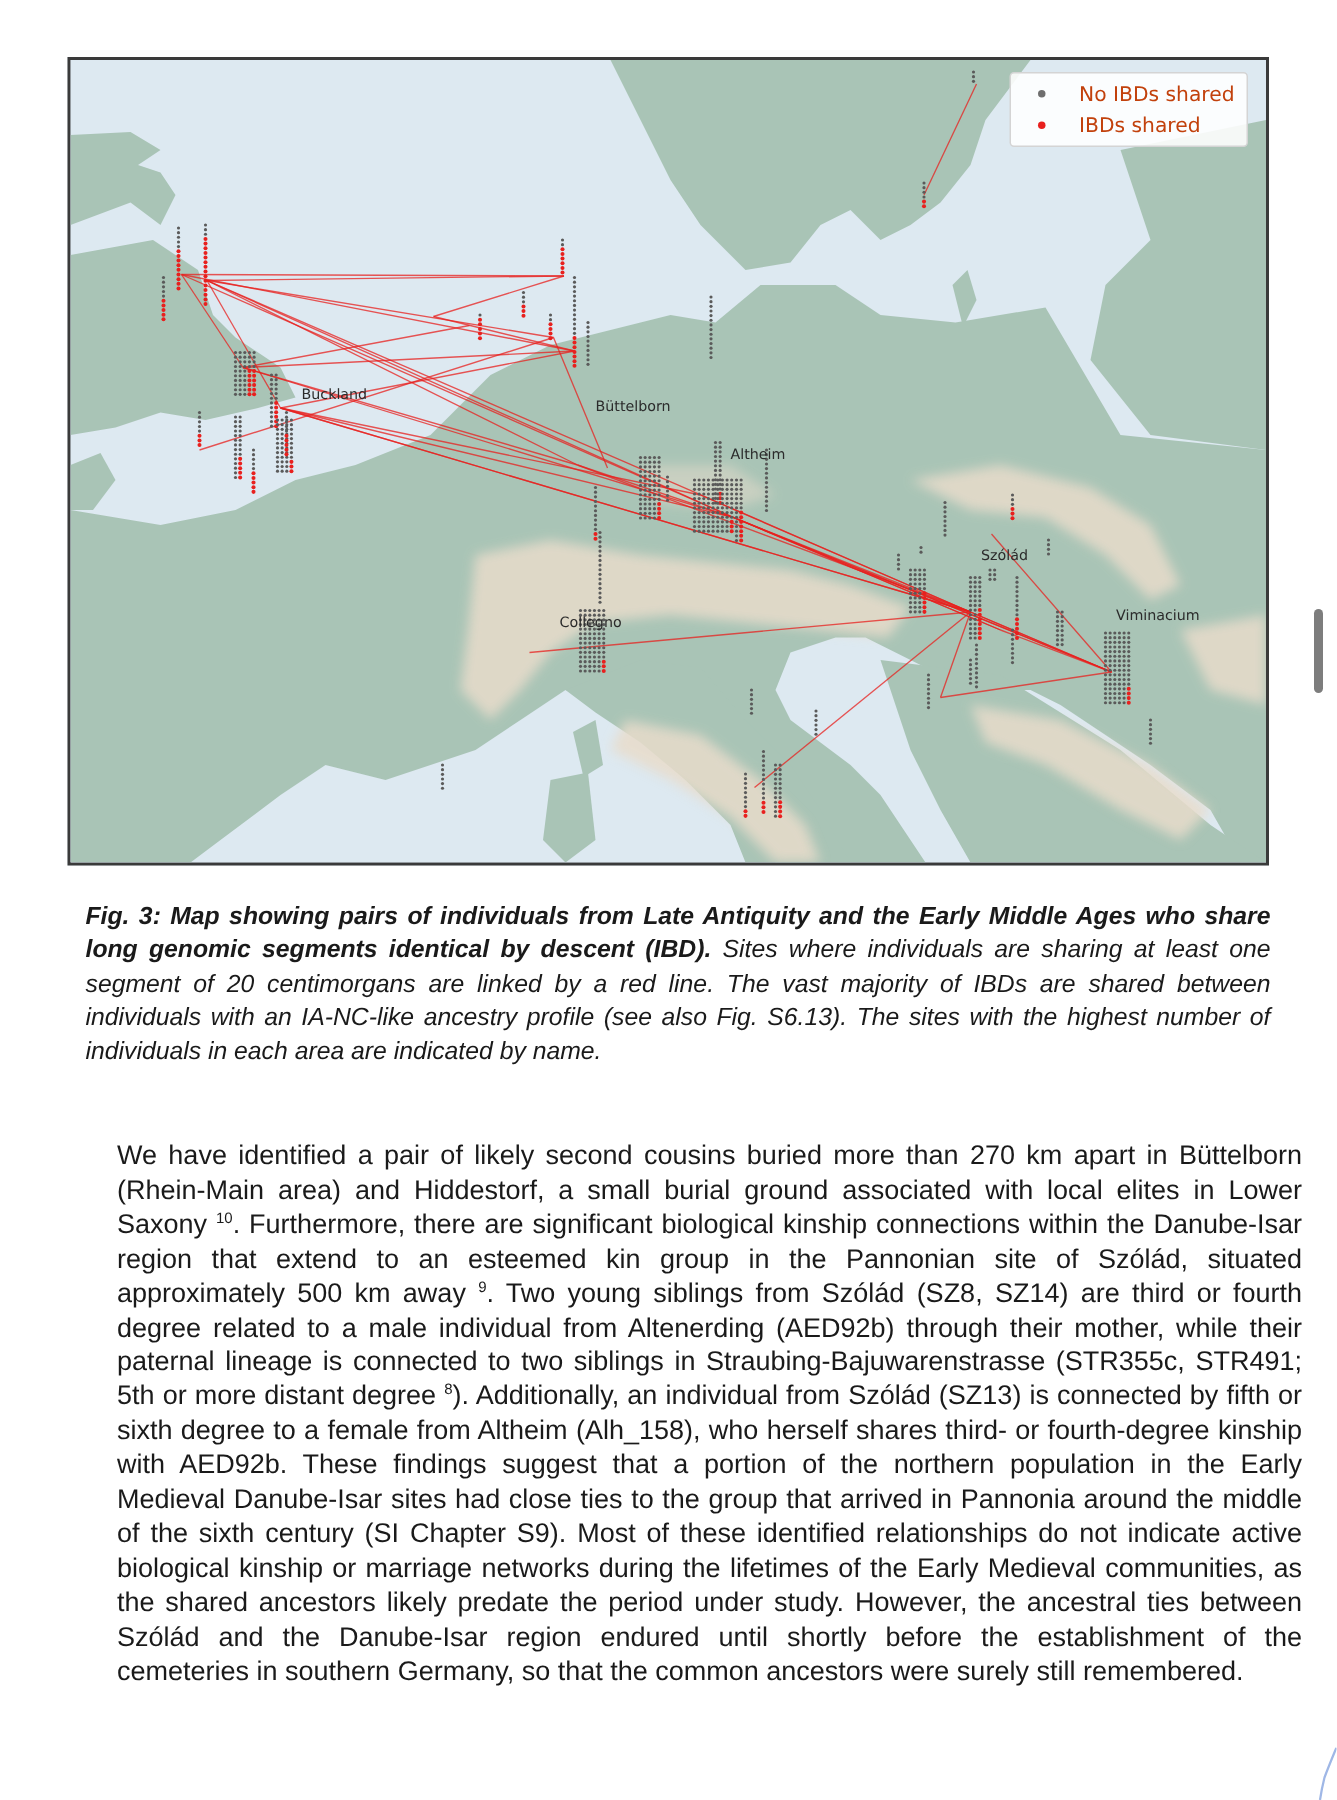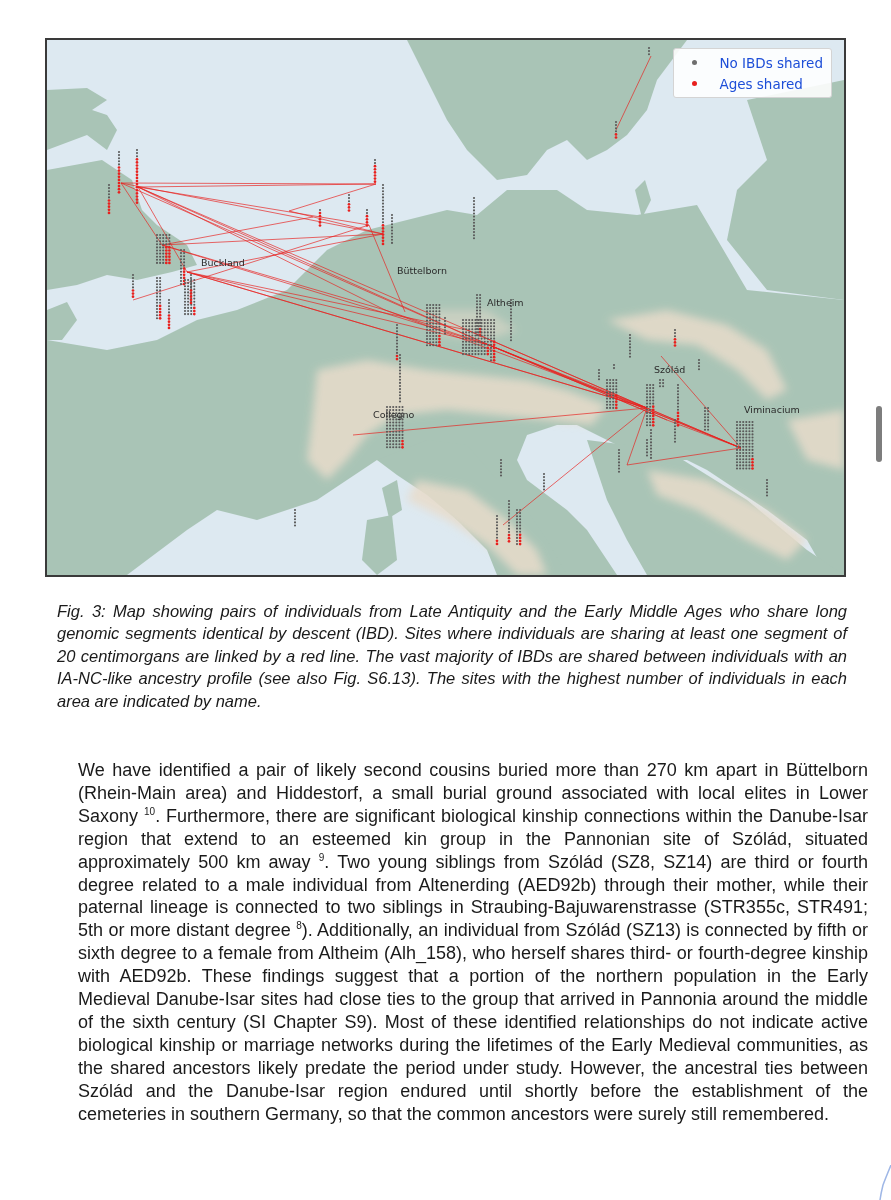--- a/index.html
+++ b/index.html
@@ -3,28 +3,28 @@
 <meta charset="utf-8">
 <style>
   html, body { margin: 0; padding: 0; background: #ffffff; }
   body { width: 891px; height: 1200px; position: relative; overflow: hidden;
          font-family: "Liberation Sans", sans-serif; color: #1a1a1a; }
   #figure { position: absolute; left: 45px; top: 38px; width: 801px; height: 539px;
             border: 2px solid #3a3a3a; box-sizing: border-box; overflow: hidden; background: #dde9f1; }
   #map-svg { position: absolute; left: 0; top: 0; width: 797px; height: 535px; }
   .legend { position: absolute; right: 12px; top: 8px; background: rgba(255,255,255,0.88);
             border: 1px solid #d4d4d4; border-radius: 3px; padding: 3px 8px 3px 6px;
-            font-family: "DejaVu Sans", sans-serif; font-size: 13.5px; color: #1d4ed8; }
+            font-family: "DejaVu Sans", sans-serif; font-size: 13.5px; color: #c2410c; }
   .legend-row { display: flex; align-items: center; height: 21px; }
   .legend-dot { width: 5px; height: 5px; border-radius: 50%; margin: 0 22px 0 12px; }
   .site-label { font-family: "DejaVu Sans", sans-serif; font-size: 9.5px; fill: #2b2b2b; }
   #caption { position: absolute; left: 57px; top: 600px; width: 790px;
              font-size: 16.5px; line-height: 22.4px; font-style: italic; text-align: justify;
              text-align-last: left; }
-  #caption b { font-weight: normal; }
+  #caption b { font-weight: bold; }
   #body-text { position: absolute; left: 57px; top: 759px; width: 790px;
                font-size: 18px; line-height: 22.9px; text-align: justify; text-align-last: left; margin-left: 21px; }
   sup { font-size: 10px; line-height: 0; vertical-align: 7px; }
   #scrollbar { position: absolute; left: 876px; top: 406px; width: 6px; height: 56px;
                background: #7d7d7d; border-radius: 3px; }
   #scribble { position: absolute; left: 878px; top: 1165px; width: 14px; height: 35px; }
 </style>
 </head>
 <body>
 
@@ -1128,21 +1128,21 @@
       <text class="site-label" x="326" y="378">Collegno</text>
     </g>
   </svg>
   <div class="legend">
     <div class="legend-row">
       <span class="legend-dot" style="background:#6e6e6e"></span>
       <span>No IBDs shared</span>
     </div>
     <div class="legend-row">
       <span class="legend-dot" style="background:#e8201e"></span>
-      <span>Ages shared</span>
+      <span>IBDs shared</span>
     </div>
   </div>
 </div>
 
 <div id="caption"><b>Fig. 3: Map showing pairs of individuals from Late Antiquity and the Early Middle Ages who share long genomic segments identical by descent (IBD).</b><span> Sites where individuals are sharing at least one segment of 20 centimorgans are linked by a red line. The vast majority of IBDs are shared between individuals with an IA-NC-like ancestry profile (see also Fig. S6.13). The sites with the highest number of individuals in each area are indicated by name.</span></div>
 
 <div id="body-text"><span>We have identified a pair of likely second cousins buried more than 270 km apart in Büttelborn (Rhein-Main area) and Hiddestorf, a small burial ground associated with local elites in Lower Saxony </span><sup>10</sup><span>. Furthermore, there are significant biological kinship connections within the Danube-Isar region that extend to an esteemed kin group in the Pannonian site of Szólád, situated approximately 500 km away </span><sup>9</sup><span>. Two young siblings from Szólád (SZ8, SZ14) are third or fourth degree related to a male individual from Altenerding (AED92b) through their mother, while their paternal lineage is connected to two siblings in Straubing-Bajuwarenstrasse (STR355c, STR491; 5th or more distant degree </span><sup>8</sup><span>). Additionally, an individual from Szólád (SZ13) is connected by fifth or sixth degree to a female from Altheim (Alh_158), who herself shares third- or fourth-degree kinship with AED92b. These findings suggest that a portion of the northern population in the Early Medieval Danube-Isar sites had close ties to the group that arrived in Pannonia around the middle of the sixth century (SI Chapter S9). Most of these identified relationships do not indicate active biological kinship or marriage networks during the lifetimes of the Early Medieval communities, as the shared ancestors likely predate the period under study. However, the ancestral ties between Szólád and the Danube-Isar region endured until shortly before the establishment of the cemeteries in southern Germany, so that the common ancestors were surely still remembered.</span></div>
 
 <div id="scrollbar"></div>
 <svg id="scribble" viewBox="0 0 14 35">

